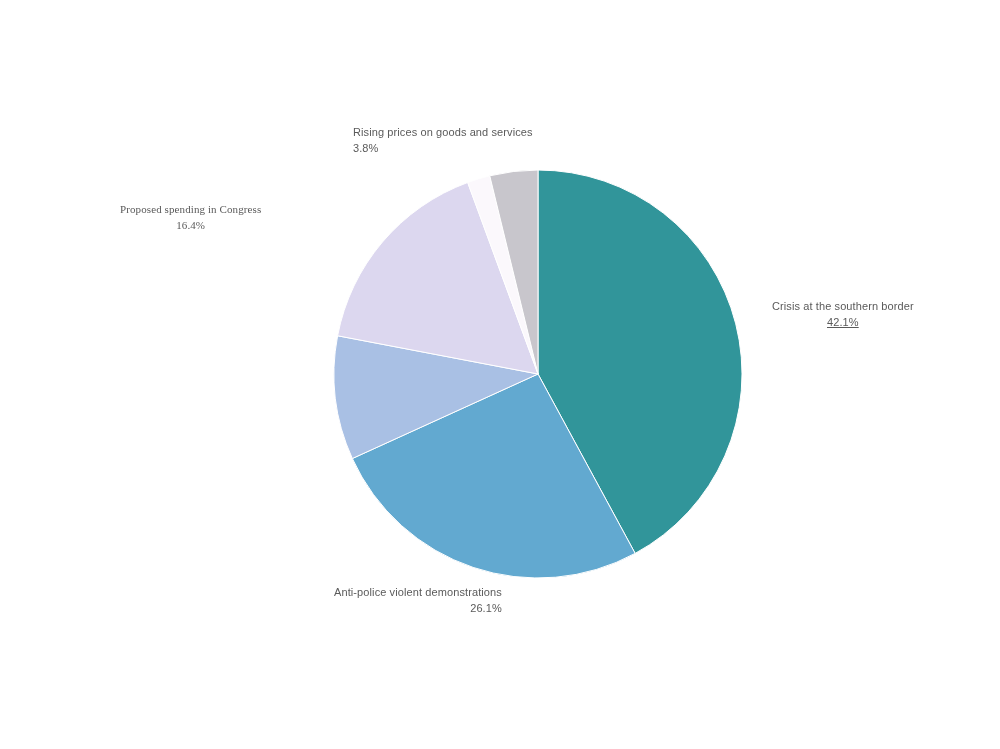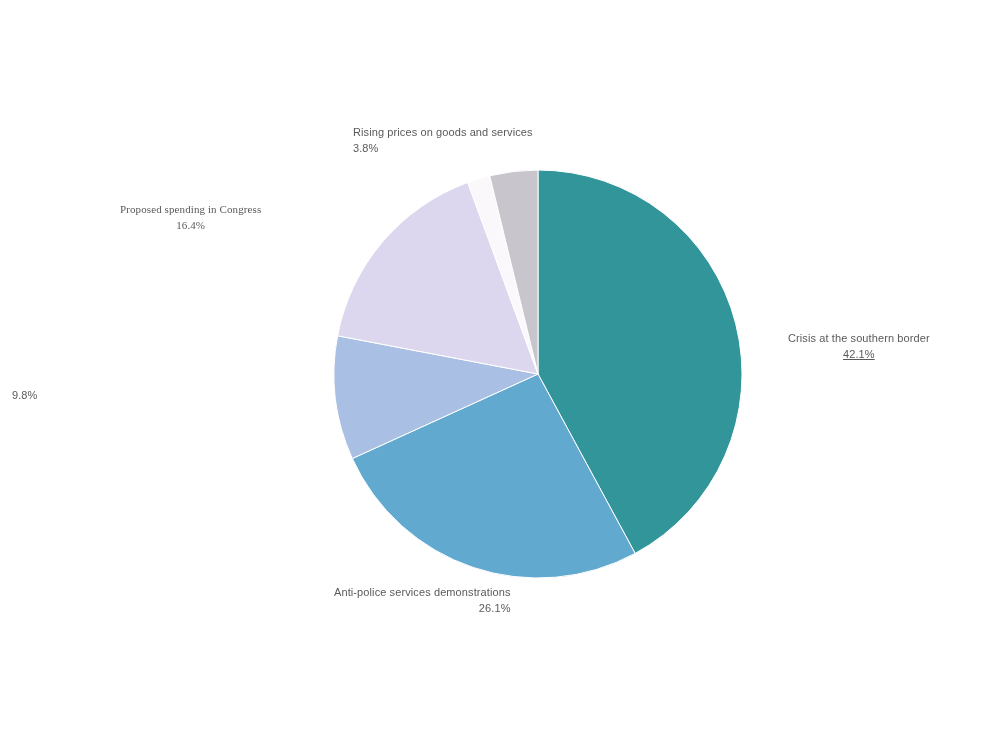--- a/index.html
+++ b/index.html
@@ -71,24 +71,23 @@
   .lbl-biden .lbl-pct { text-align: center; }
 
   .lbl-anti {
     left: 334px;
     top: 585px;
     text-align: center;
   }
   .lbl-anti .lbl-pct { text-align: right; }
 
   .lbl-crisis {
-    left: 788px;
+    left: 772px;
     top: 299px;
     text-align: center;
-    margin-top: 32px;
   }
   .lbl-crisis .lbl-pct { text-align: center; text-decoration: underline; }
 </style>
 </head>
 <body>
 
 <div id="chart-root">
 
   <svg class="pie-svg" viewBox="0 0 1000 749">
     <g id="pie-slices">
@@ -100,26 +99,25 @@
         <path d="M 538 374 L 489.754 175.787 A 204 204 0 0 1 538.000 170.000 Z" fill="#c8c6cc" stroke="#ffffff" stroke-width="1"></path>
       </g>
   </svg>
 
   <div class="slice-label lbl-crisis">
     <span class="lbl-name">Crisis at the southern border</span>
     <span class="lbl-pct">42.1%</span>
   </div>
 
   <div class="slice-label lbl-anti">
-    <span class="lbl-name">Anti-police services demonstrations</span>
+    <span class="lbl-name">Anti-police violent demonstrations</span>
     <span class="lbl-pct">26.1%</span>
   </div>
 
   <div class="slice-label lbl-biden">
-    <span class="lbl-pct">9.8%</span>
   </div>
 
   <div class="slice-label lbl-proposed">
     <span class="lbl-name">Proposed spending in Congress</span>
     <span class="lbl-pct">16.4%</span>
   </div>
 
   <div class="slice-label lbl-rising">
     <span class="lbl-name">Rising prices on goods and services</span>
     <span class="lbl-pct">3.8%</span>

